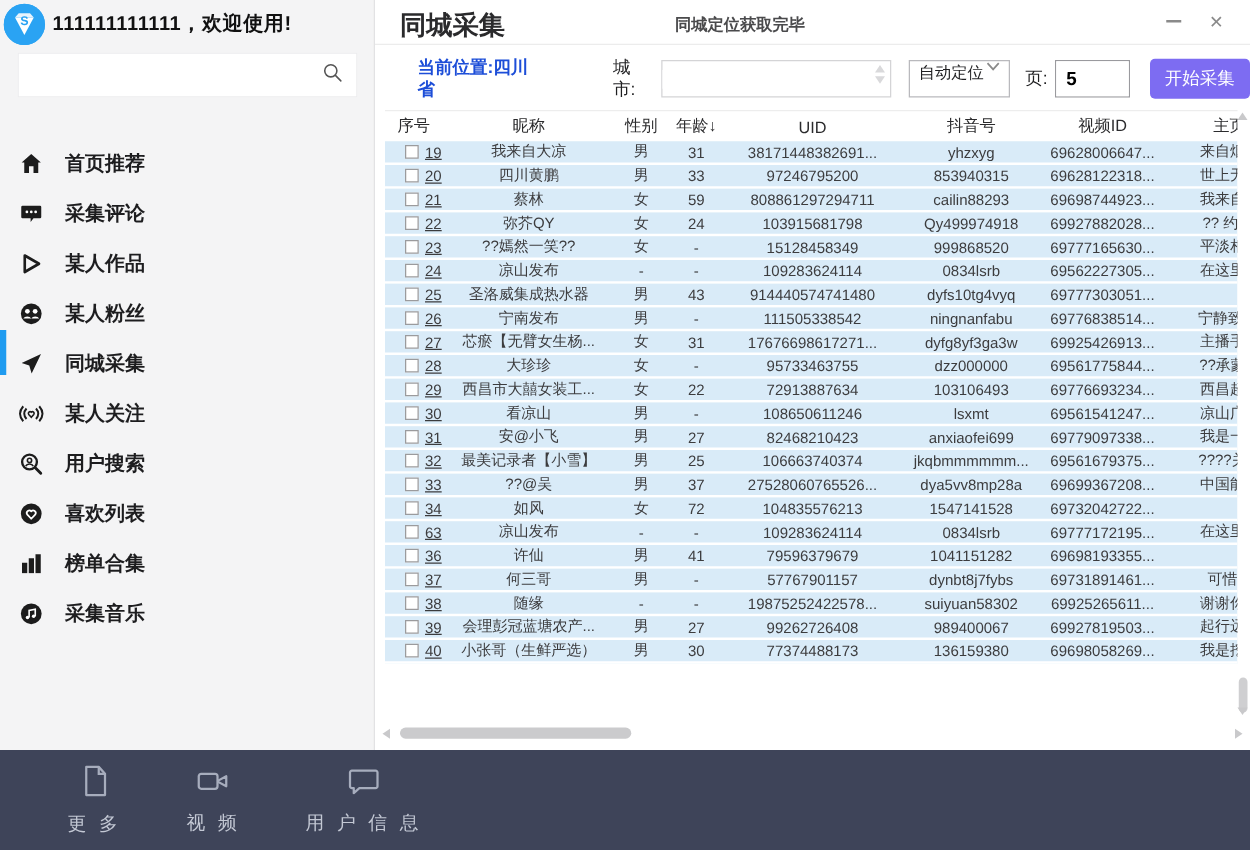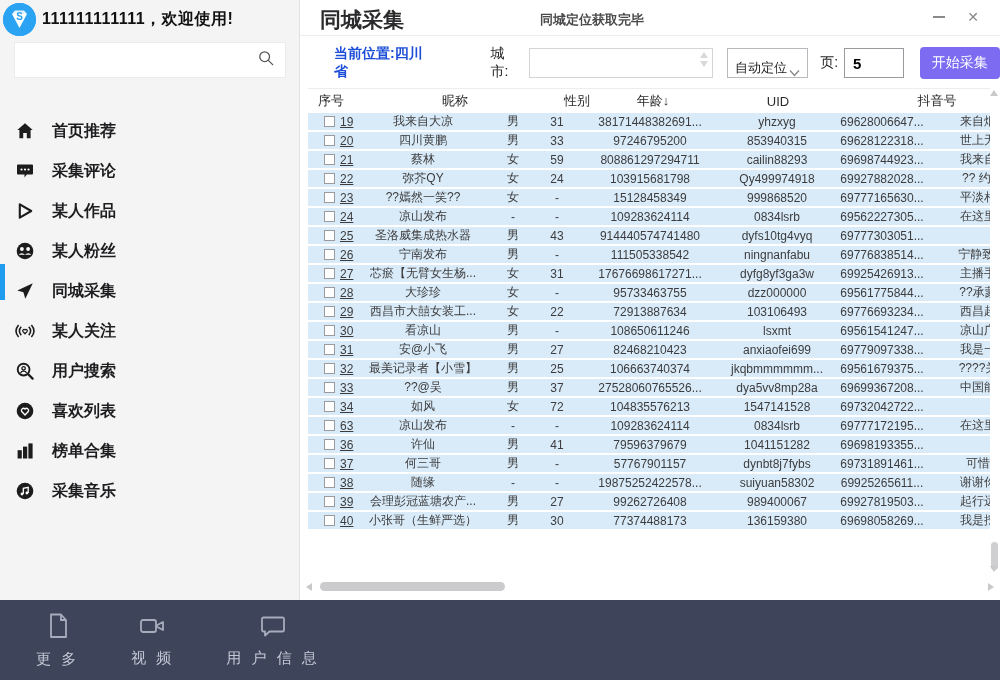--- a/index.html
+++ b/index.html
@@ -32,49 +32,49 @@
   .min-glyph { width:12px; height:2px; background:#8a8a8a; }
 
   .toolbar { position:absolute; left:0; top:40px; width:700px; height:46px; display:flex; align-items:center; }
   .tb-location { margin-left:34px; font-size:14px; font-weight:600; color:#1d4ed8; }
   .tb-citylabel { margin-left:58px; font-size:14px; color:#1f1f21; }
   .city-input { margin-left:8px; width:192px; height:30px; border:1px solid #d4d4d6; background:#fff; position:relative; display:flex; align-items:center; }
   .city-input input { border:none; outline:none; width:170px; padding:0 6px; font-size:13px; }
   .spinners { position:absolute; right:4px; top:3px; display:flex; flex-direction:column; gap:3px; }
   .spin-up { width:0; height:0; border-left:4px solid transparent; border-right:4px solid transparent; border-bottom:6px solid #d9d9db; }
   .spin-down { width:0; height:0; border-left:4px solid transparent; border-right:4px solid transparent; border-top:6px solid #d9d9db; }
-  .mode-select { margin-left:14px; width:84px; height:30px; border:1px solid #b9b9bd; background:#fff; display:flex; align-items:flex-end; justify-content:space-between; padding:0 7px; cursor:pointer; }
+  .mode-select { margin-left:14px; width:84px; height:30px; border:1px solid #b9b9bd; background:#fff; display:flex; align-items:flex-start; justify-content:space-between; padding:0 7px; cursor:pointer; }
   .mode-select span { font-size:13px; color:#1f1f21; }
   .tb-pagelabel { margin-left:12px; font-size:14px; color:#1f1f21; }
   .page-input { margin-left:6px; width:62px; height:30px; border:1px solid #9a9a9e; background:#fff; }
   .page-input input { border:none; outline:none; width:100%; height:100%; padding:0 8px; font-size:15px; font-weight:bold; color:#000; }
   .start-btn { margin-left:16px; width:84px; height:32px; background:var(--button-purple,#7d6cf2); color:#fff; font-size:14px; border:none; border-radius:4px; cursor:pointer; }
 
   
   .table { position:absolute; left:8px; top:88px; width:682px; height:494px; overflow:hidden; border-top:1px solid #ededed; }
   .trow { display:grid; grid-template-columns:46px 138px 42px 46px 140px 114px 96px 120px; align-items:center; }
-  .thead { height:24px;gap:32px; }
+  .thead { height:24px; }
   .thead .tcell { font-size:13px; color:#2b2b2d; font-weight:400; }
   .tbody .trow { height:19px; background:var(--row-blue,#d9ebf8); border-bottom:2px solid #fff; cursor:default; }
   .tcell { text-align:center; font-size:12px; color:#3c3c3e; white-space:nowrap; overflow:hidden; }
   .cell-no { display:flex; align-items:center; justify-content:flex-start; padding-left:16px; gap:5px;text-decoration:underline; }
   .cb { width:11px; height:11px; background:#fff; border:1px solid #9b9b9d; display:inline-block; flex:0 0 auto; }
 
   
   .vscroll { position:absolute; right:0; top:90px; width:12px; height:492px; }
   .arr-up { position:absolute; top:0; left:2px; width:0; height:0; border-left:4px solid transparent; border-right:4px solid transparent; border-bottom:6px solid #c9c9cb; }
   .arr-down { position:absolute; bottom:10px; left:2px; width:0; height:0; border-left:4px solid transparent; border-right:4px solid transparent; border-top:6px solid #c9c9cb; }
   .vthumb { position:absolute; right:2px; top:452px; width:7px; height:28px; border-radius:4px; background:#cfcfd1; }
   .hscroll { position:absolute; left:6px; right:6px; top:581px; height:12px; }
   .arr-left { position:absolute; left:0; top:2px; width:0; height:0; border-top:4px solid transparent; border-bottom:4px solid transparent; border-right:6px solid #c9c9cb; }
   .arr-right { position:absolute; right:0; top:2px; width:0; height:0; border-top:4px solid transparent; border-bottom:4px solid transparent; border-left:6px solid #c9c9cb; }
   .hthumb { position:absolute; left:14px; top:1px; width:185px; height:9px; border-radius:5px; background:#cbcbcd; }
 
   
-  .bottombar { position:absolute; left:0; top:600px; width:1000px; height:80px; background:var(--bottombar-bg,#3e4459); display:flex; align-items:center; padding-left:36px; gap:52px; }
+  .bottombar { position:absolute; left:0; top:600px; width:1000px; height:80px; background:var(--bottombar-bg,#3e4459); display:flex; align-items:center; padding-left:54px; gap:52px; }
   .bb-item { display:flex; flex-direction:column; align-items:center; gap:6px; cursor:pointer; }
   .bb-label { color:#c3c8d4; font-size:15px; letter-spacing:3px; white-space:nowrap; }
 </style>
 </head>
 <body>
 
 <div class="window">
 
   <div class="sidebar">
     <div class="titlebar">

